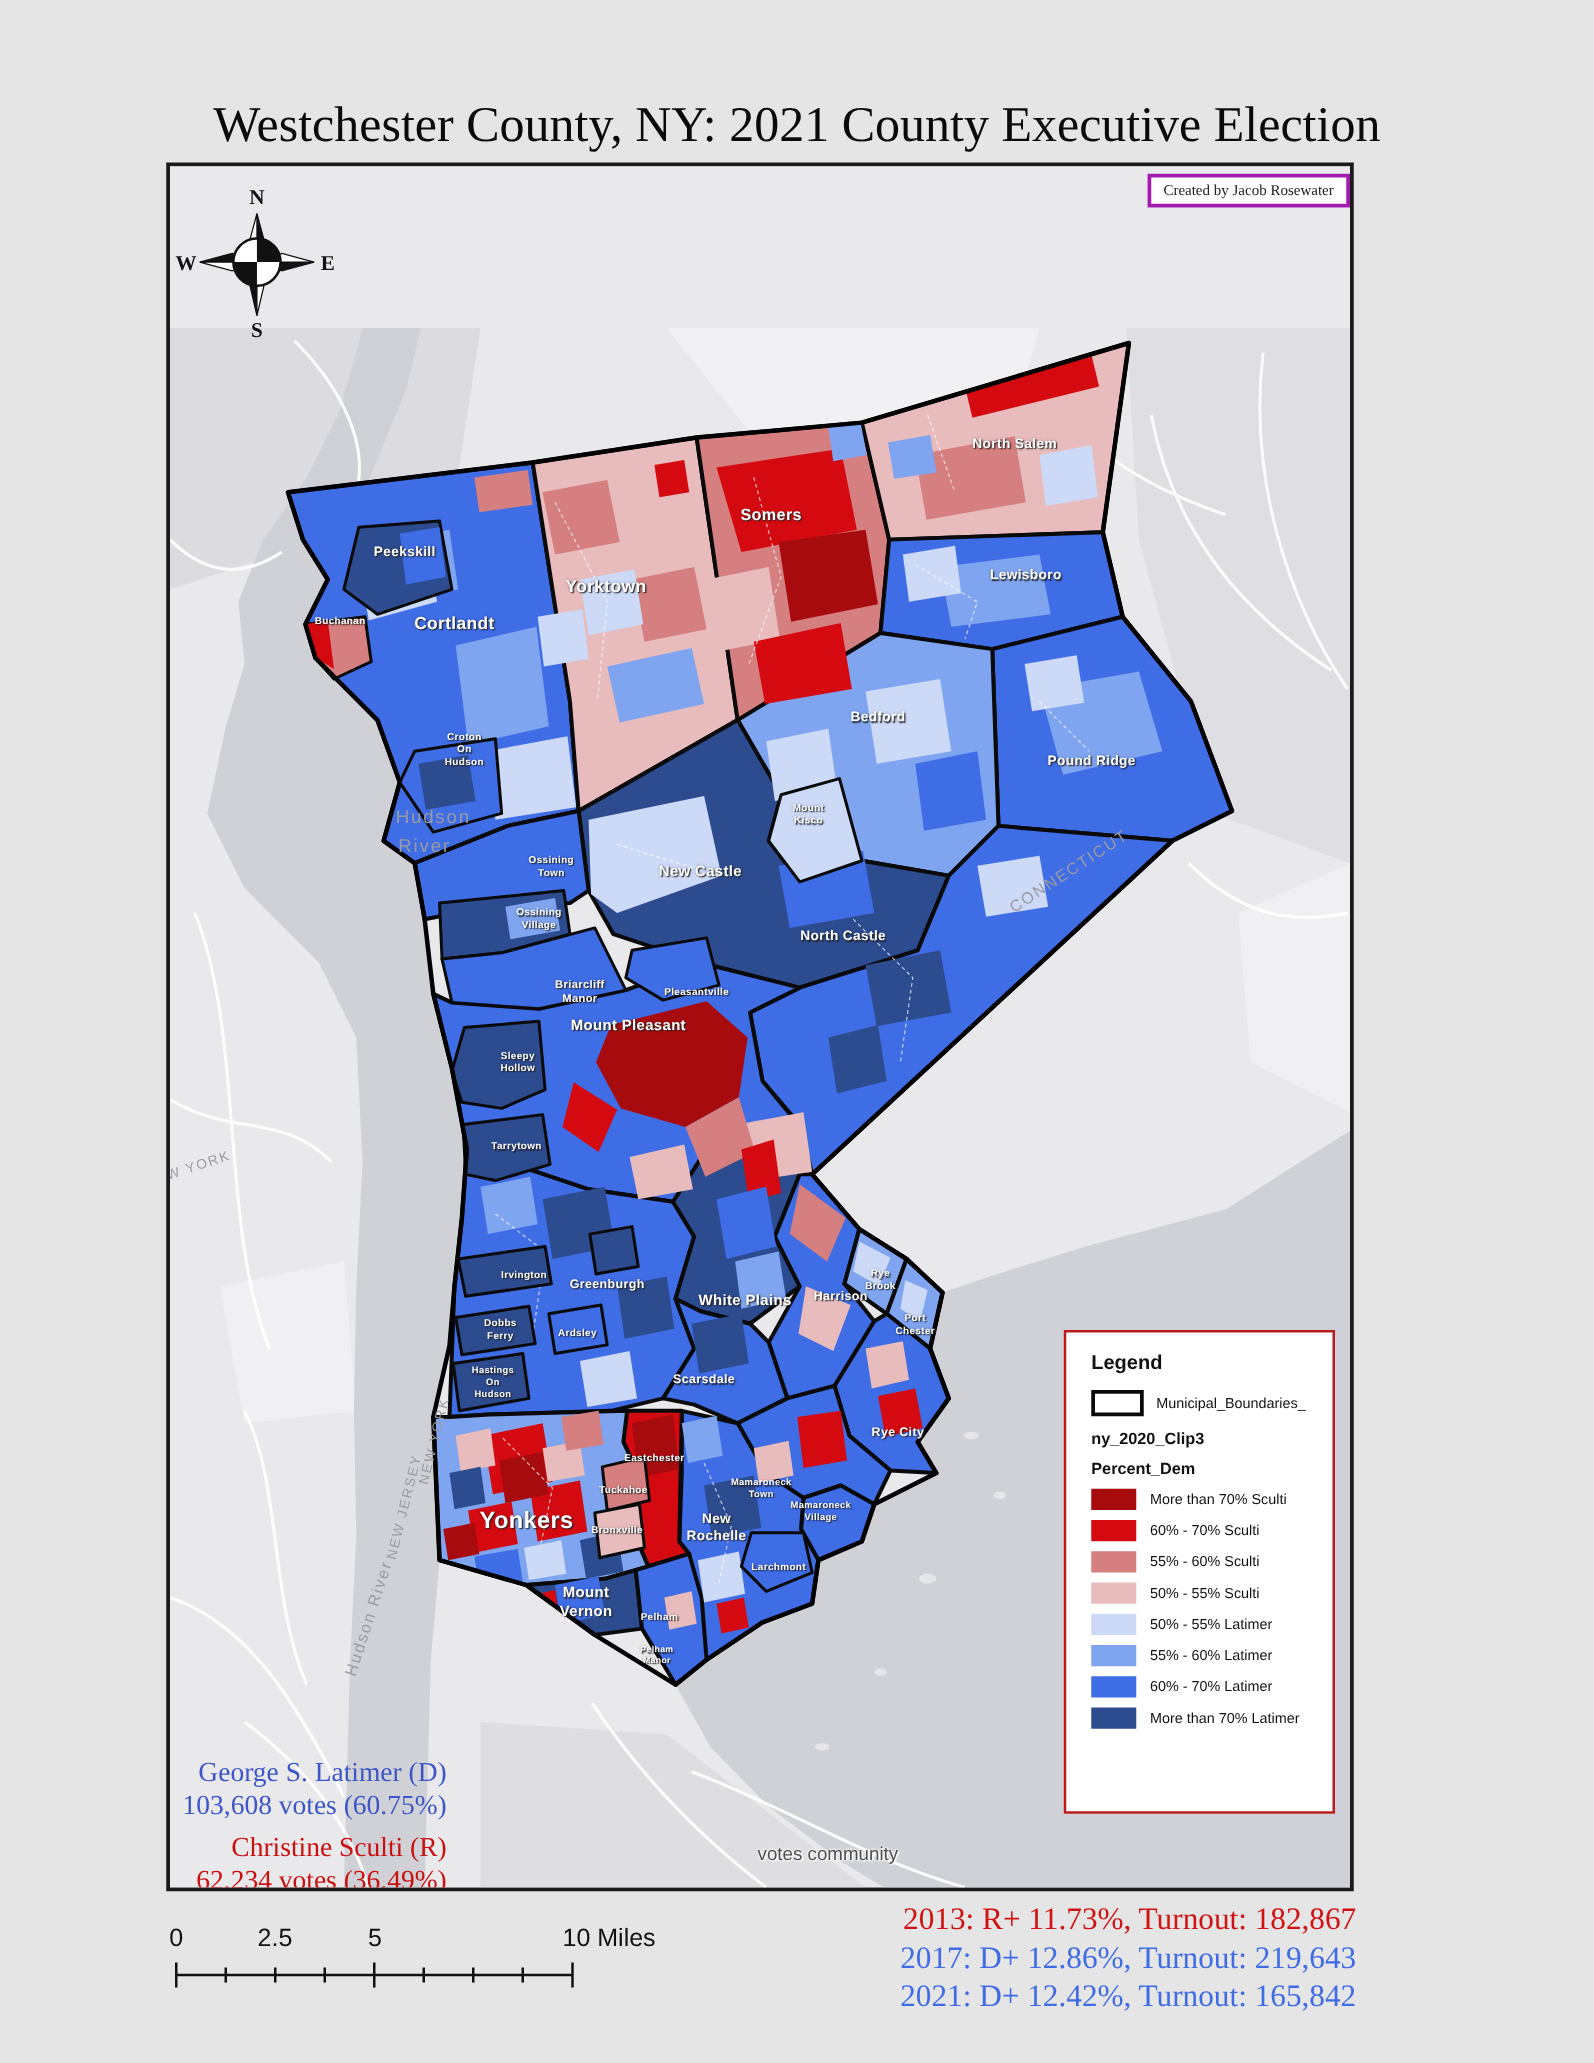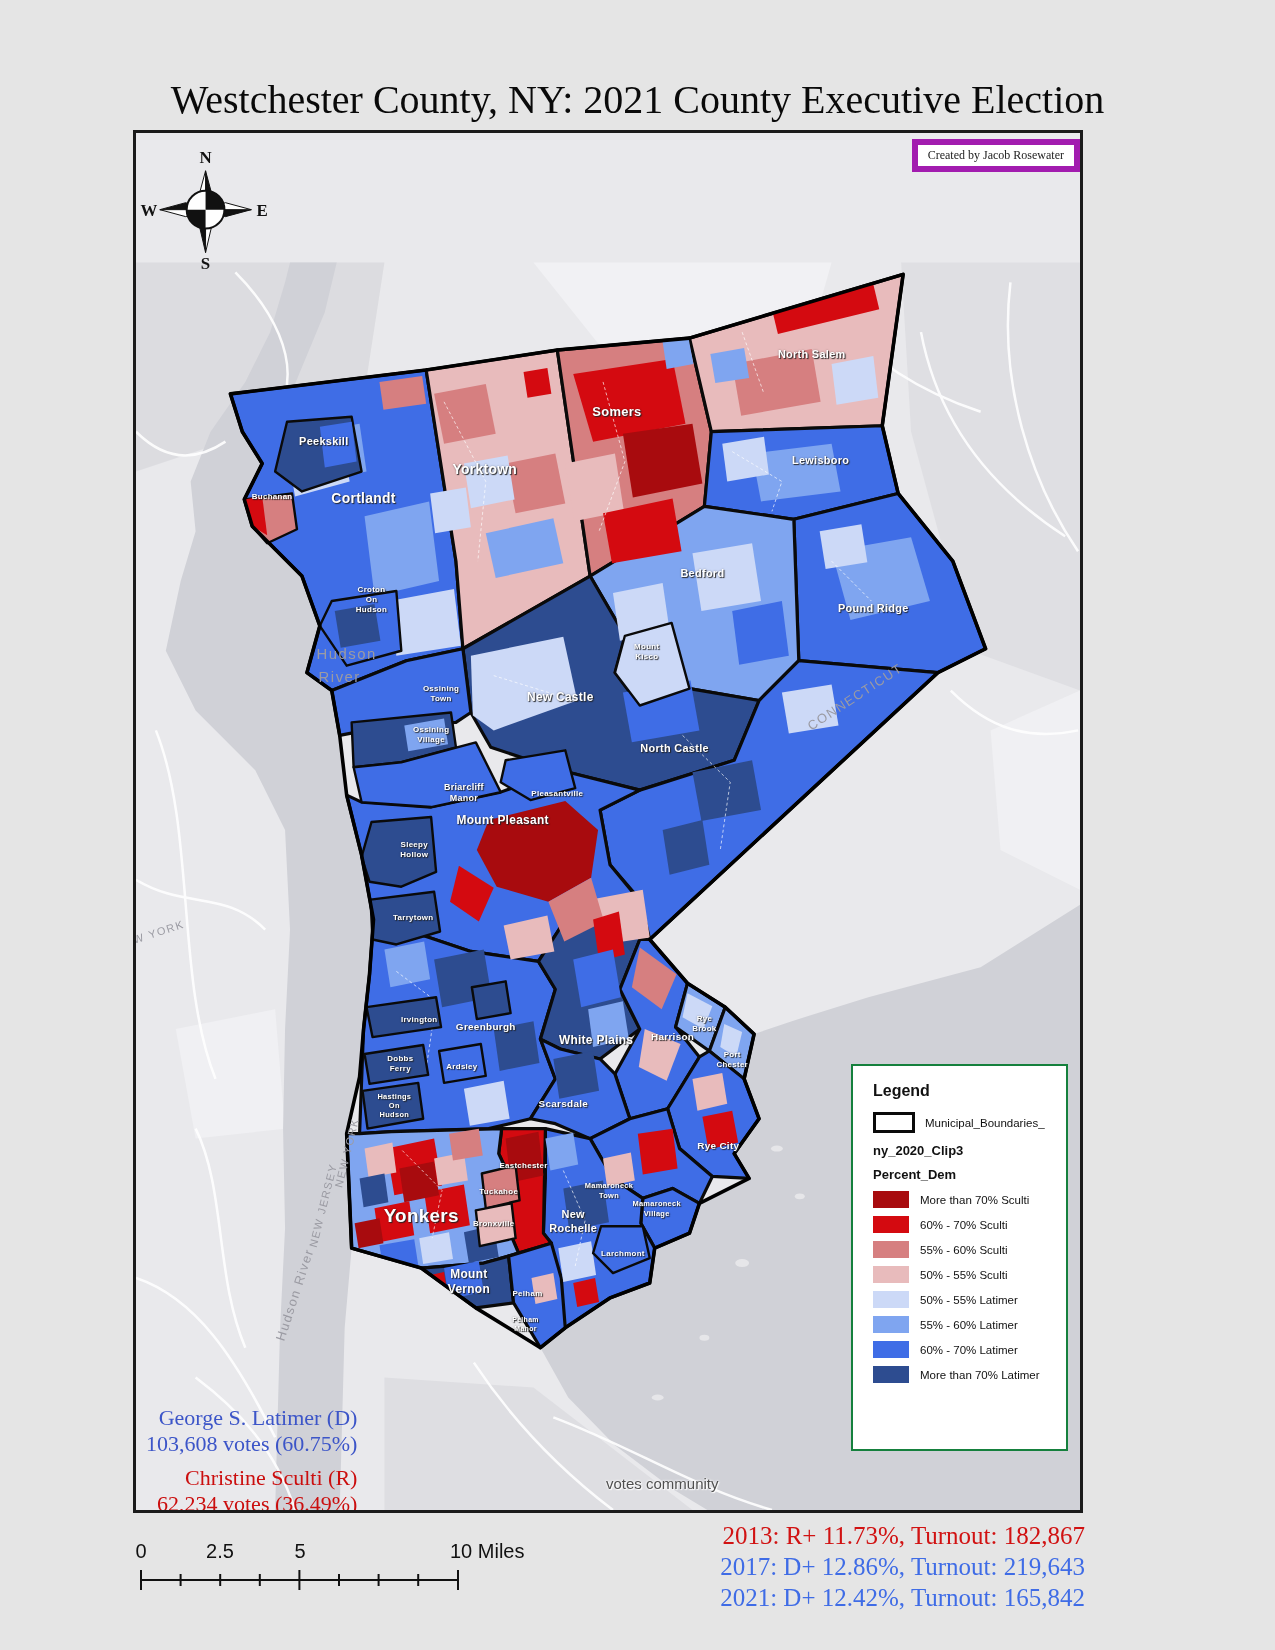--- a/index.html
+++ b/index.html
@@ -7,24 +7,24 @@
         font-family:"Liberation Sans",sans-serif;}
   .map-title{position:absolute;left:0;top:76px;width:100%;text-align:center;
              font-family:"Liberation Serif",serif;font-size:40px;color:#0a0a0a;letter-spacing:0px;}
   .map-frame{position:absolute;left:133px;top:130px;width:950px;height:1383px;
              border:3px solid #1b1b1b;box-sizing:border-box;background:#e9e9ec;overflow:hidden;}
   .map-frame svg.basemap{position:absolute;left:0;top:0;width:944px;height:1377px;}
   .muni-label{fill:#ffffff;font-family:"Liberation Sans",sans-serif;font-weight:bold;
               text-anchor:middle;letter-spacing:.3px;
               text-shadow:1px 1px 1px rgba(35,35,35,.95),0 0 2px rgba(0,0,0,.35);}
   .geo-label{fill:#9b9ba3;font-family:"Liberation Sans",sans-serif;text-anchor:middle;letter-spacing:1.5px;}
-  .credit-box{position:absolute;right:0;top:6px;background:#ffffff;border:6px solid #a21caf;
+  .credit-box{position:absolute;right:0;top:6px;background:#ffffff;border:3px solid #a21caf;
               font-family:"Liberation Serif",serif;font-size:12px;color:#222;padding:3px 10px;}
   .legend-box{position:absolute;left:715px;top:931px;width:217px;height:387px;background:#ffffff;
-              border:2px solid #15803d;box-sizing:border-box;padding:16px 0 0 20px;}
+              border:2px solid #b91c1c;box-sizing:border-box;padding:16px 0 0 20px;}
   .legend-title{font-size:16px;font-weight:bold;color:#111;margin-bottom:12px;}
   .legend-bound-row{display:flex;align-items:center;margin-bottom:10px;}
   .legend-bound-swatch{width:36px;height:15px;background:#fff;border:3px solid #0a0a0a;margin-right:10px;flex:none;}
   .legend-sub{font-size:13px;font-weight:bold;color:#111;margin-bottom:9px;}
   .legend-row{display:flex;align-items:center;margin-bottom:8px;}
   .legend-swatch{width:36px;height:17px;margin-right:11px;flex:none;}
   .legend-label{font-size:11.5px;color:#111;}
   .results-block{position:absolute;left:10px;top:1272px;font-family:"Liberation Serif",serif;font-size:22px;line-height:26px;text-align:right;}
   .results-name{margin-top:8px;}
   .esri{position:absolute;left:470px;top:1340px;width:465px;font-size:15px;line-height:22px;color:#4f4f4f;

